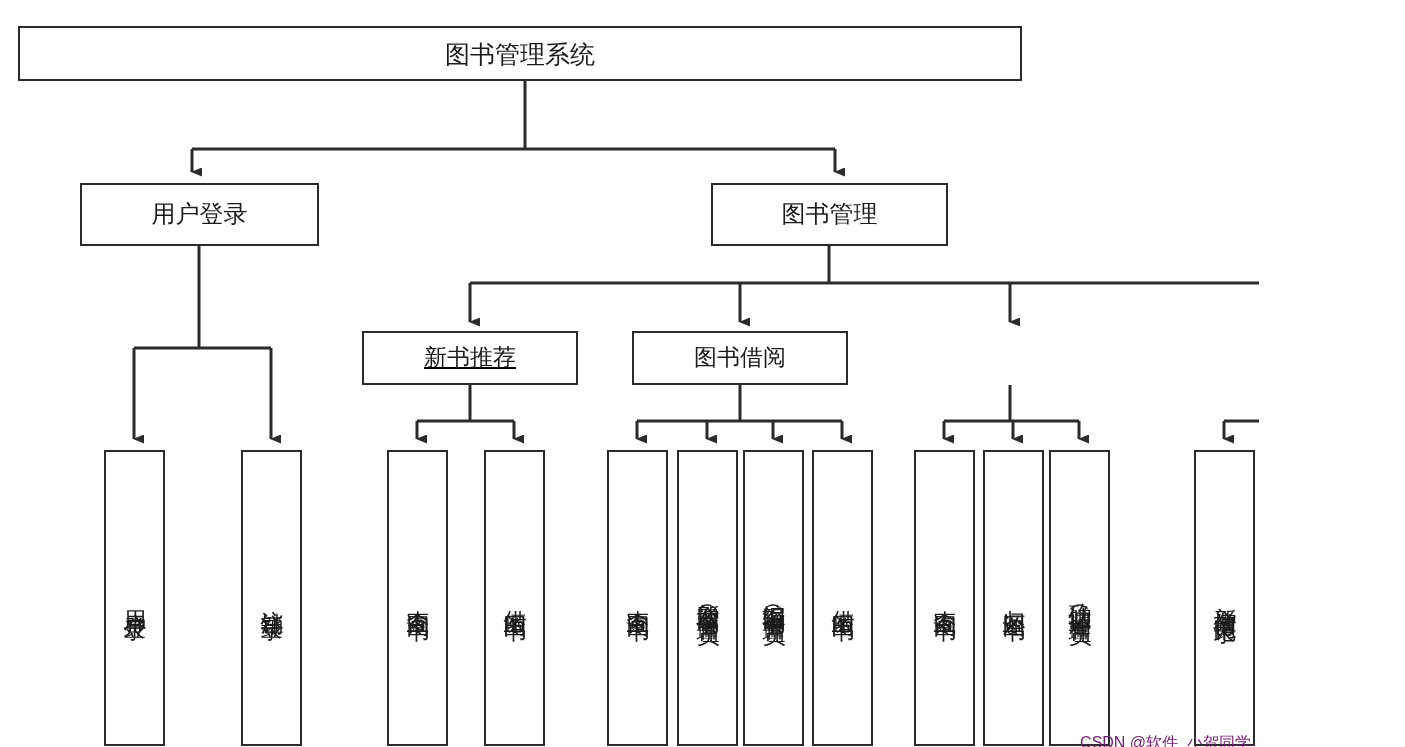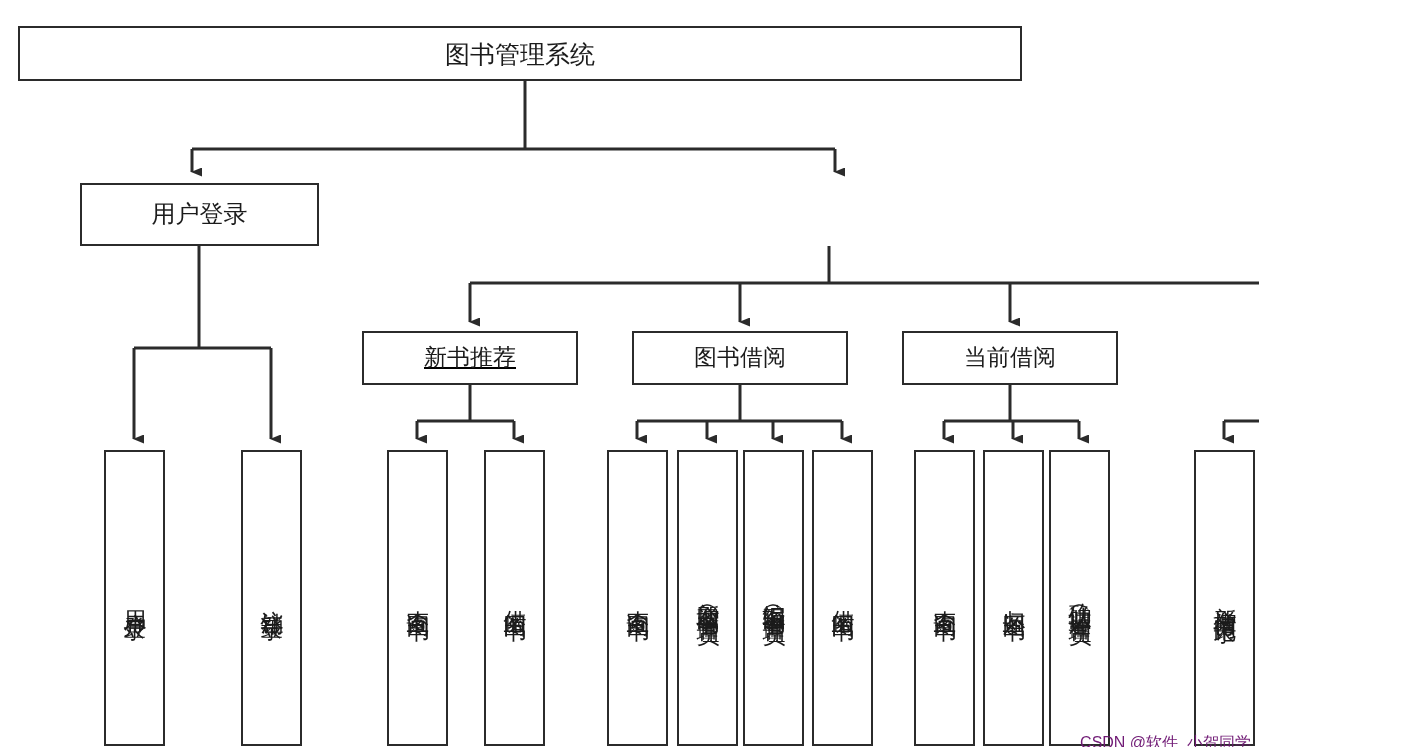--- a/index.html
+++ b/index.html
@@ -126,29 +126,29 @@
     </g>
   </svg>
 
   <div class="node node-root" style="left:18px; top:13px; width:1004px; height:55px;">
     <span class="label">图书管理系统</span>
   </div>
 
   <div class="node node-l1" style="left:80px; top:170px; width:239px; height:63px;">
     <span class="label">用户登录</span>
   </div>
+  <div class="node node-l1" style="left:711px; top:170px; width:237px; height:63px;">
+    <span class="label">图书管理</span>
+  </div>
 
   <div class="node node-l2" style="left:362px; top:318px; width:216px; height:54px;text-decoration:underline;">
     <span class="label">新书推荐</span>
   </div>
   <div class="node node-l2" style="left:632px; top:318px; width:216px; height:54px;">
     <span class="label">图书借阅</span>
-  </div>
-  <div class="node node-l2" style="left:902px; top:318px; width:216px; height:54px;">
-    <span class="label">当前借阅</span>
   </div>
 
   <div class="node node-leaf" style="left:104px; top:437px; width:61px; height:296px;">
     <span class="label">用户登录</span>
   </div>
   <div class="node node-leaf" style="left:241px; top:437px; width:61px; height:296px;">
     <span class="label">注销登录</span>
   </div>
 
   <div class="node node-leaf" style="left:387px; top:437px; width:61px; height:296px;">

